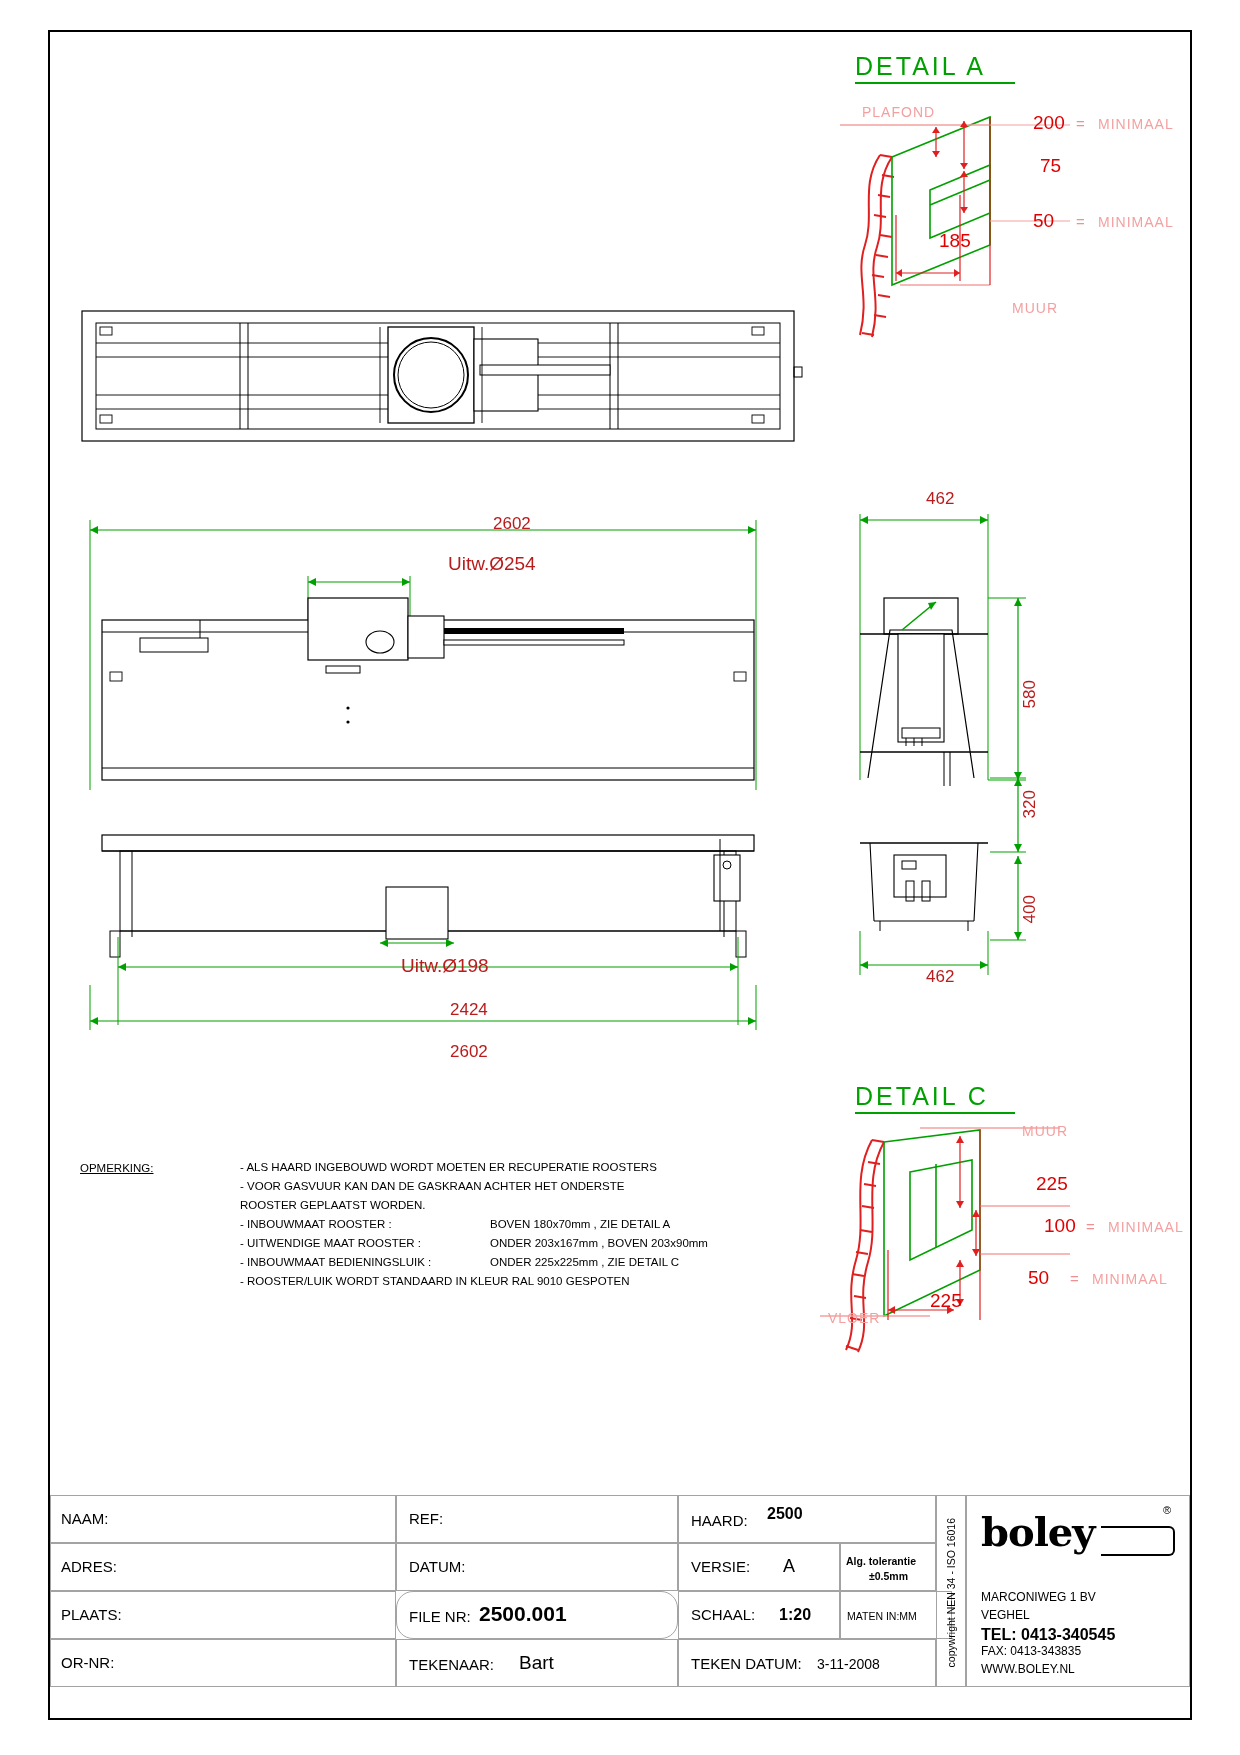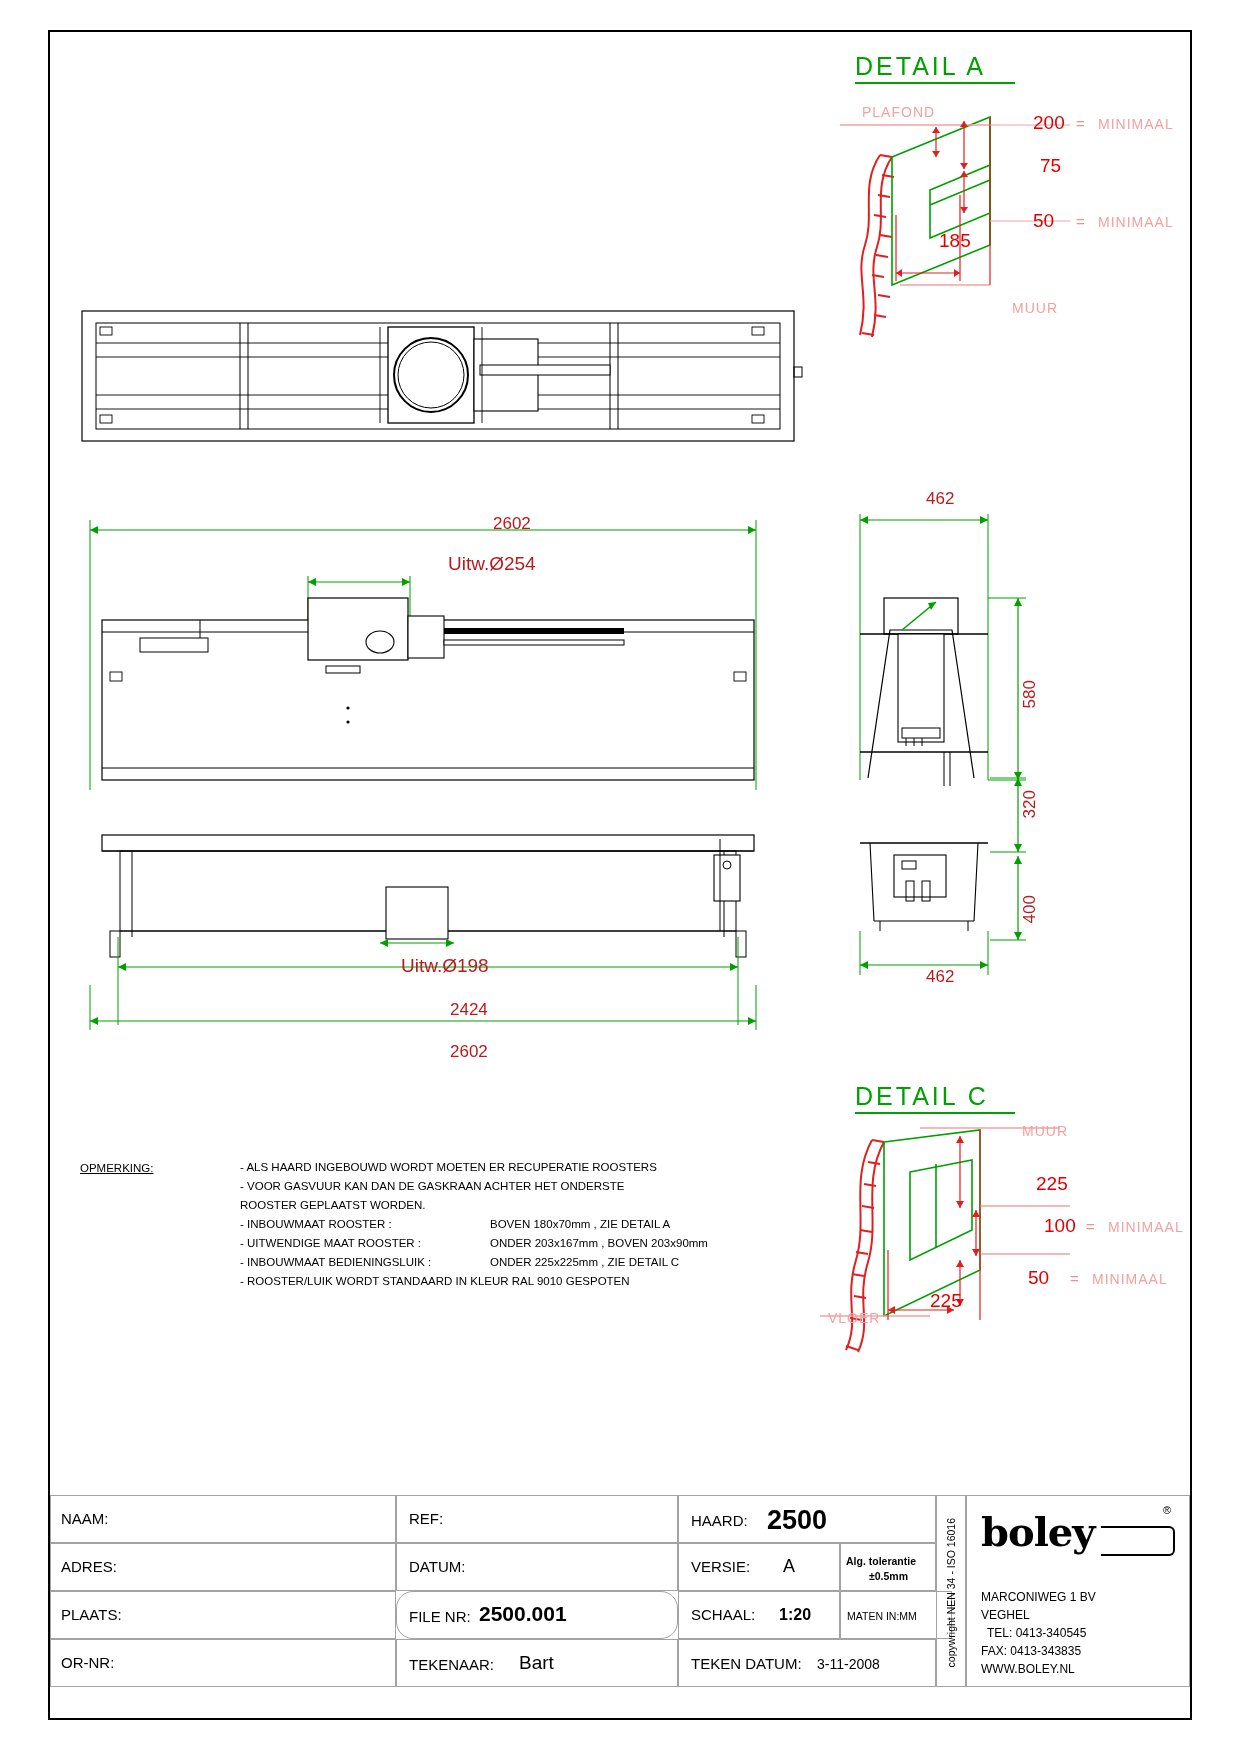--- a/index.html
+++ b/index.html
@@ -326,21 +326,21 @@
       <div class="tbtext abs" style="left:12px;top:16px;">FILE NR:</div>
       <div class="abs" style="left:82px;top:10px;font-size:21px;font-weight:bold;">2500.001</div>
     </div>
     <div class="tb" style="left:346px;top:144px;width:282px;height:48px;">
       <div class="tbtext abs" style="left:12px;top:16px;">TEKENAAR:</div>
       <div class="abs" style="left:122px;top:12px;font-size:19px;">Bart</div>
     </div>
 
     <div class="tb" style="left:628px;top:0px;width:258px;height:48px;">
       <div class="tbtext abs" style="left:12px;top:16px;">HAARD:</div>
-      <div class="abs" style="left:88px;top:9px;font-size:27px;font-weight:bold;">2500</div>
+      <div class="abs" style="left:88px;top:9px;font-size:16px;font-weight:bold;">2500</div>
     </div>
     <div class="tb" style="left:628px;top:48px;width:162px;height:48px;">
       <div class="tbtext abs" style="left:12px;top:14px;">VERSIE:</div>
       <div class="abs" style="left:104px;top:12px;font-size:18px;">A</div>
     </div>
     <div class="tb" style="left:790px;top:48px;width:96px;height:48px;">
       <div class="abs small bold" style="left:5px;top:11px;">Alg. tolerantie</div>
       <div class="abs small bold" style="left:28px;top:26px;">±0.5mm</div>
     </div>
     <div class="tb" style="left:628px;top:96px;width:162px;height:48px;">
@@ -358,18 +358,18 @@
     <div class="tb" style="left:886px;top:0px;width:30px;height:192px;">
       <div class="abs vert small" style="left:8px;top:22px;">copywright NEN 34 - ISO 16016</div>
     </div>
 
     <div class="tb" style="left:916px;top:0px;width:224px;height:192px;">
       <div class="abs" style="left:14px;top:12px;font-family:'DejaVu Serif',serif;font-size:40px;font-weight:bold;letter-spacing:-1px;">boley</div>
       <div class="abs" style="left:196px;top:8px;font-size:11px;">®</div>
       <div class="abs" style="left:134px;top:30px;width:72px;height:26px;border:2px solid #000;border-left:none;border-radius:0 6px 6px 0;"></div>
       <div class="abs small" style="left:14px;top:94px;font-size:12px;">MARCONIWEG 1  BV</div>
       <div class="abs small" style="left:14px;top:112px;font-size:12px;">VEGHEL</div>
-      <div class="abs small" style="left:20px;top:130px;font-size:12px;">TEL: 0413-340545</div>
+      <div class="abs small" style="left:14px;top:130px;font-size:16px;font-weight:bold;">TEL: 0413-340545</div>
       <div class="abs small" style="left:14px;top:148px;font-size:12px;">FAX: 0413-343835</div>
       <div class="abs small" style="left:14px;top:166px;font-size:12px;">WWW.BOLEY.NL</div>
     </div>
   </div>
 </div>
 
 </body></html>

